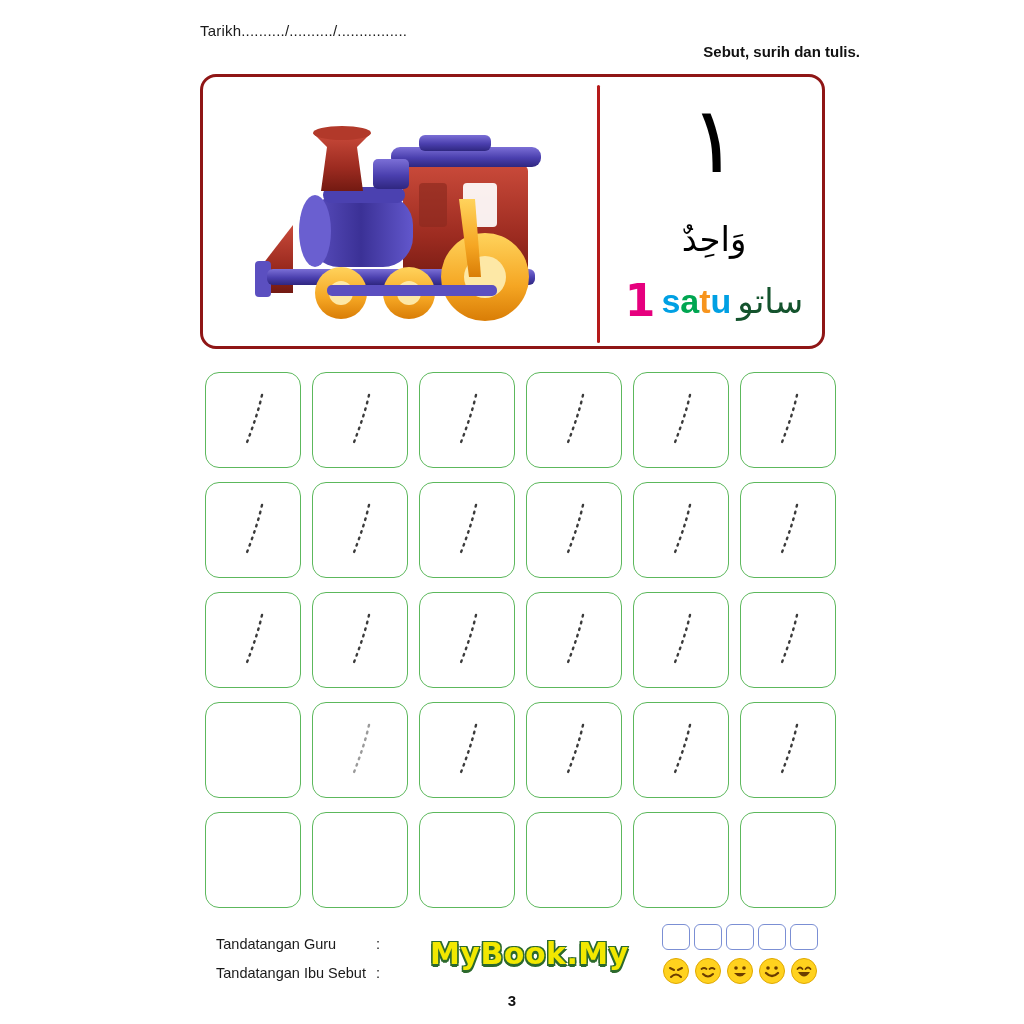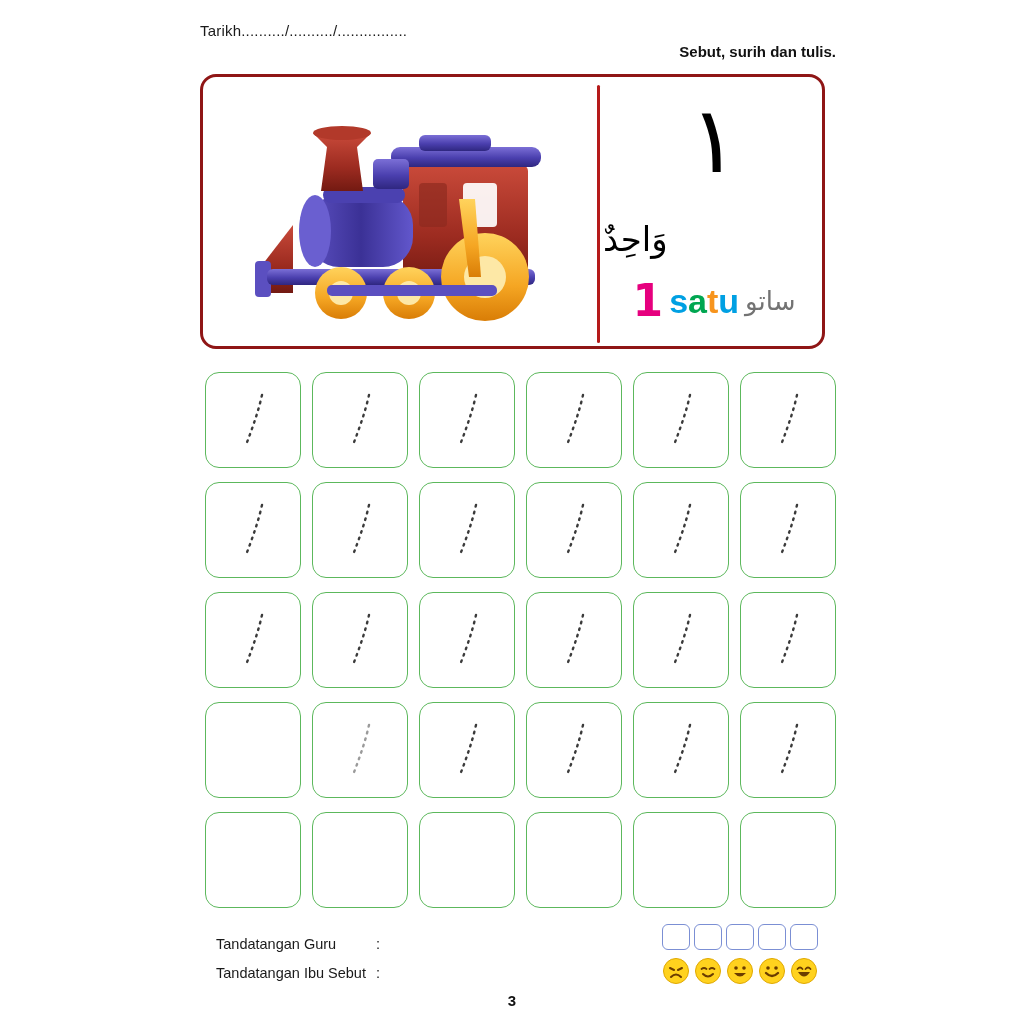--- a/index.html
+++ b/index.html
@@ -26,21 +26,21 @@
     position: absolute;
     left: 200px;
     top: 22px;
     font-size: 15px;
     letter-spacing: 0.2px;
     color: #1a1a1a;
     white-space: nowrap;
   }
   .instruction {
     position: absolute;
-    right: 188px;
+    right: 164px;
     top: 43px;
     font-size: 15px;
     font-weight: bold;
     color: #111;
     white-space: nowrap;
     margin-left: 48px;
   }
 
   
   .panel {
@@ -91,21 +91,21 @@
     font-family: "DejaVu Sans", sans-serif;
     font-size: 92px;
     line-height: 1;
     color: #000;
   }
   .arabic-word {
     position: absolute;
     top: 142px;
     left: 0;
     width: 100%;
-    text-align: left;
+    text-align: center;
     font-family: "DejaVu Sans", sans-serif;
     font-size: 34px;
     direction: rtl;
     color: #000;
   }
   .word-row {
     position: absolute;
     top: 196px;
     left: 0;
     width: 100%;
@@ -127,23 +127,23 @@
     font-weight: bold;
     line-height: 1;
     text-align: center;
   }
   .latin-word .c1 { color: #00a0e3; }
   .latin-word .c2 { color: #00a651; }
   .latin-word .c3 { color: #f7941d; }
   .latin-word .c4 { color: #00a0e3; }
   .jawi-word {
     font-family: "DejaVu Sans", sans-serif;
-    font-size: 26px;
+    font-size: 34px;
     direction: rtl;
-    color: #737373;
+    color: #14532d;
     line-height: 1;
   }
 
   
   .grid {
     position: absolute;
     left: 205px;
     top: 372px;
     width: 632px;
     display: grid;
@@ -450,20 +450,21 @@
 
   <div class="sig one">
     <span>Tandatangan Guru</span>
     <span class="colon">:</span>
   </div>
   <div class="sig two">
     <span>Tandatangan Ibu Sebut</span>
     <span class="colon">:</span>
   </div>
 
+  <div class="logo">MyBook.My</div>
 
   <div class="rating">
     <div class="rating-boxes" id="rating-boxes">
         <div class="rating-box"></div>
         <div class="rating-box"></div>
         <div class="rating-box"></div>
         <div class="rating-box"></div>
         <div class="rating-box"></div>
       </div>
     <div class="rating-faces" id="rating-faces">

